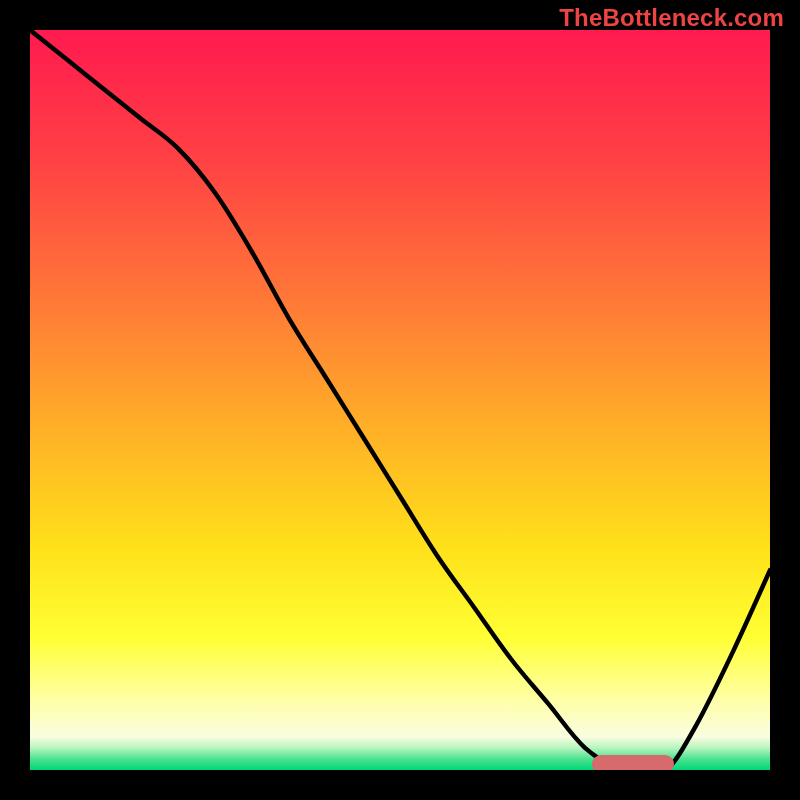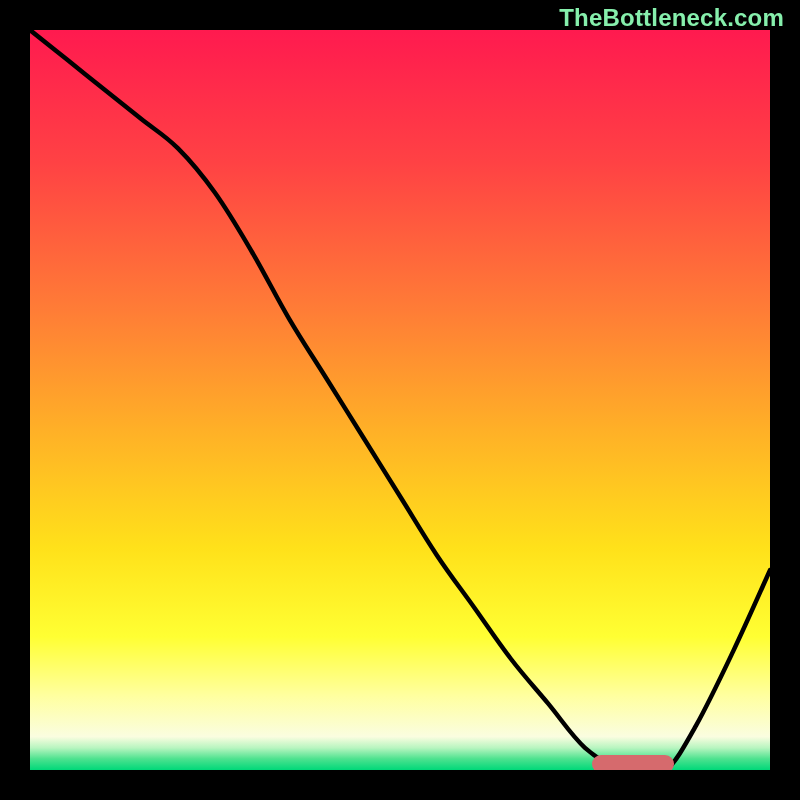--- a/index.html
+++ b/index.html
@@ -42,21 +42,21 @@
     height: 100%;
   }
   .marker {
     position: absolute;
     border-radius: 9px;
   }
   .watermark {
     position: absolute;
     top: 4px;
     right: 16px;
-    color: #86efac;
+    color: #ef4444;
     font-size: 24px;
     font-weight: 600;
     letter-spacing: 0.2px;
     user-select: none;
   }
 </style>
 </head>
 <body>
 
 <div class="frame">

